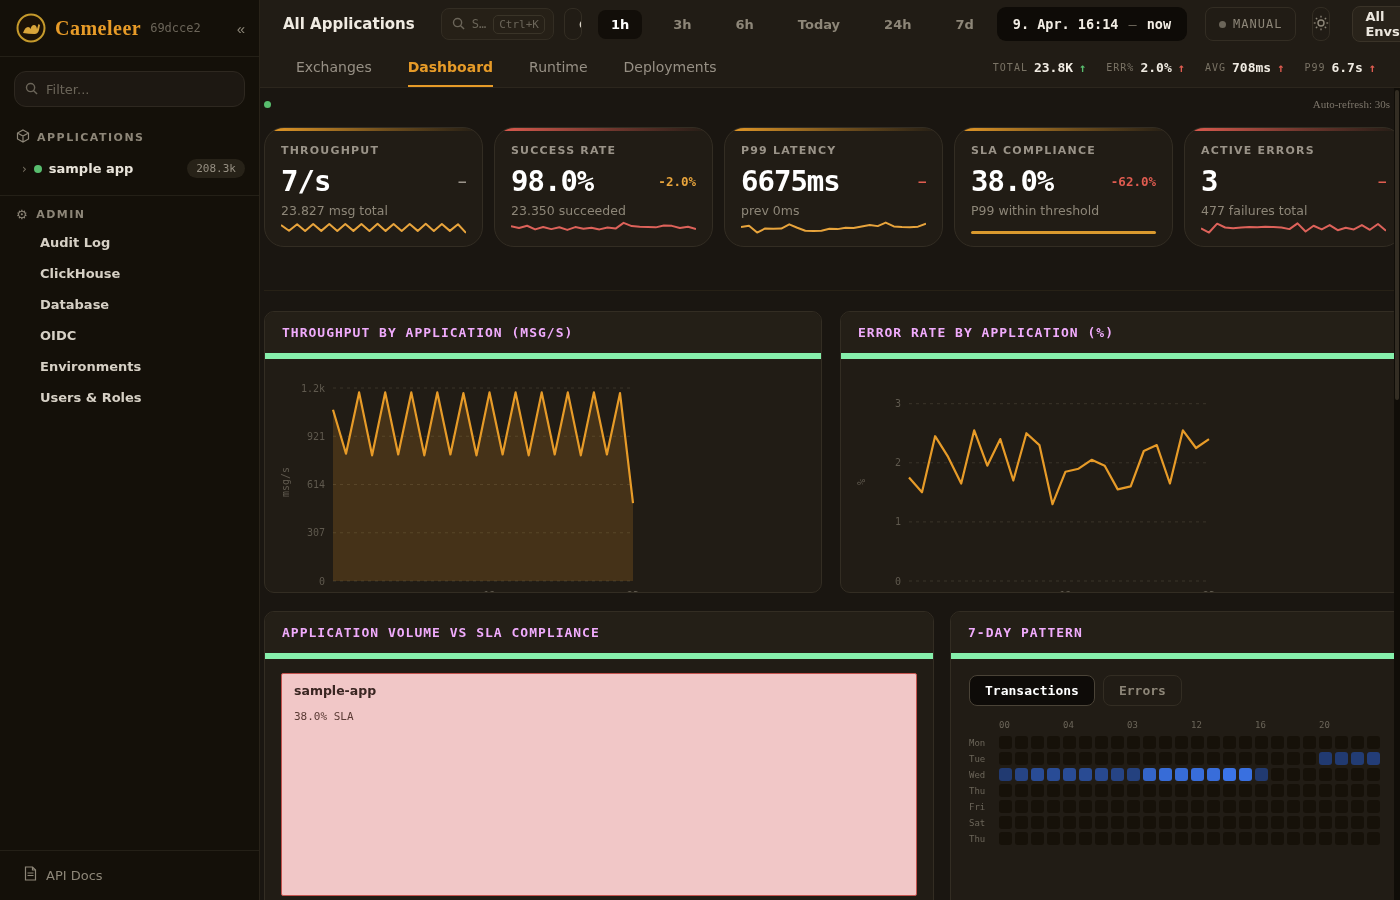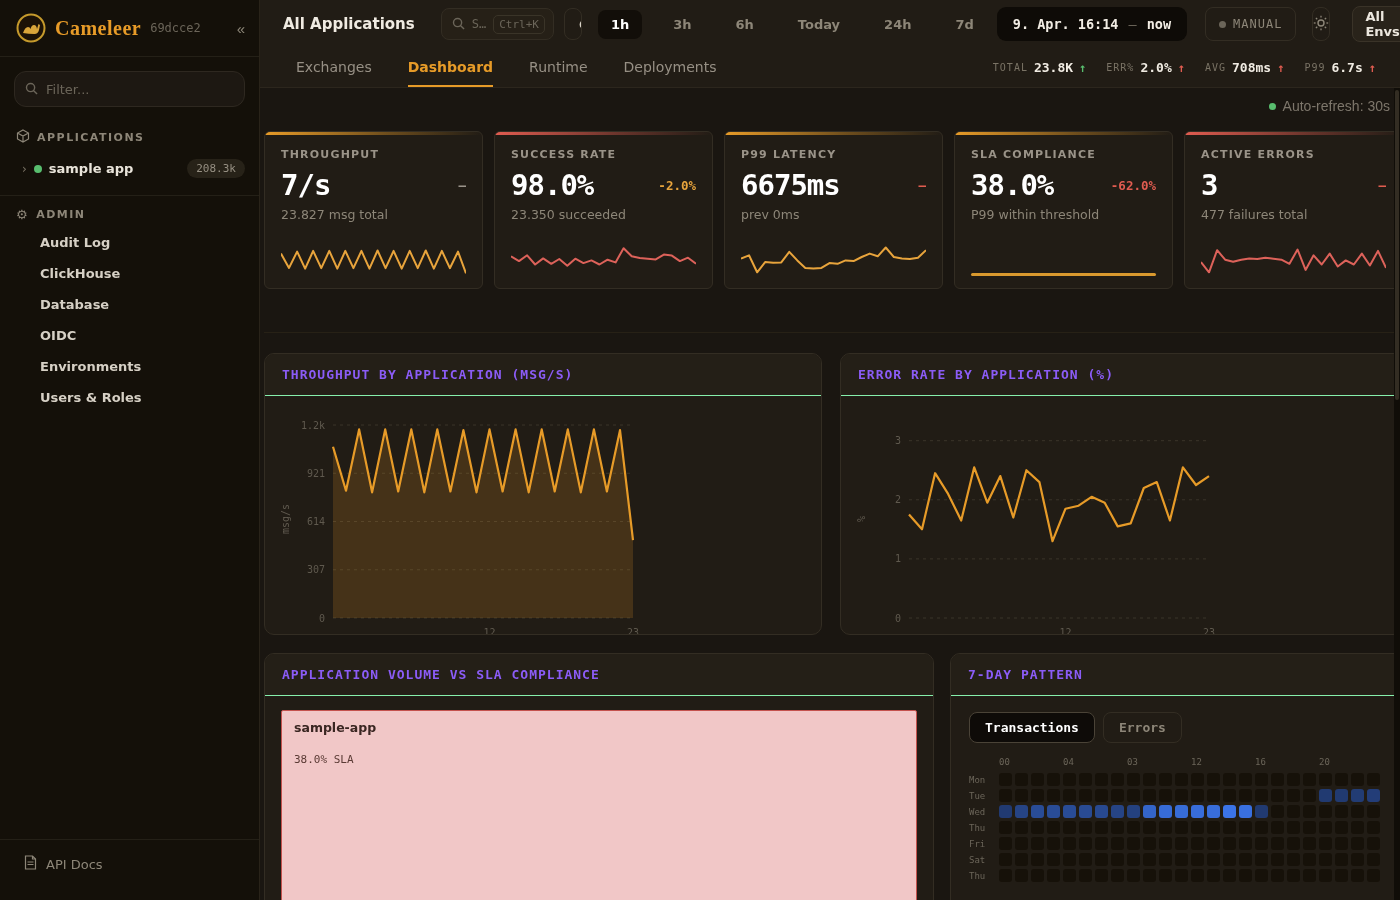--- a/index.html
+++ b/index.html
@@ -19,21 +19,21 @@
   .filter-wrap input::placeholder { color:#6b6559; }
   .sb-section { display:flex; align-items:center; gap:7px; padding:12px 16px 6px; color:#8d8678; font-size:11px; font-weight:700; letter-spacing:1.5px; }
   .sb-section .glyph { font-size:13px; line-height:1; color:#8d8678; }
   .app-item { display:flex; align-items:center; gap:7px; padding:7px 14px 7px 22px; cursor:pointer; }
   .app-item .chev { color:#7a7365; font-size:12px; }
   .dot { width:8px; height:8px; border-radius:50%; background:#58bd6e; }
   .app-item .lbl { font-size:13px; color:#e9e4da; font-weight:600; }
   .app-item .badge { margin-left:auto; font-family:"DejaVu Sans Mono", monospace; font-size:11px; color:#968f82; background:#272218; border-radius:10px; padding:3px 9px; }
   .sb-divider { border-top:1px solid #242017; margin:10px 0 0; }
   .admin-item { display:block; padding:8px 16px 8px 40px; font-size:13px; font-weight:600; color:#d6d0c5; cursor:pointer; }
-  .sb-footer { position:absolute; left:0; right:0; bottom:11px; border-top:1px solid #242017; }
+  .sb-footer { position:absolute; left:0; right:0; bottom:0; border-top:1px solid #242017; }
   .api-docs { display:flex; align-items:center; gap:9px; padding:15px 16px 16px 24px; color:#8d8678; font-size:13px; cursor:pointer; }
 
   
   .main { flex:1; display:flex; flex-direction:column; min-width:0; }
   .topbar { height:48px; flex:0 0 48px; background:#211c15; display:flex; align-items:center; gap:10px; padding:0 12px 0 23px; }
   .tb-title { font-size:15px; font-weight:700; color:#f0ebe2; margin-right:16px; white-space:nowrap; }
   .tb-search { display:flex; align-items:center; gap:7px; background:#262017; border:1px solid #332d23; border-radius:8px; height:32px; padding:0 8px 0 10px; width:118px; cursor:text; }
   .tb-search .ph { color:#6b6559; font-family:"DejaVu Sans Mono", monospace; font-size:12px; }
   .tb-search kbd { font-family:"DejaVu Sans Mono", monospace; font-size:11px; color:#6b6559; border:1px solid #3a3428; border-radius:5px; padding:2px 5px; }
   .status-pill { display:flex; align-items:center; gap:6px; border:1px solid #332d23; border-radius:8px; height:32px; padding:0 8px; color:#d8d2c7; font-size:13px; font-weight:600; cursor:pointer; overflow:hidden; max-width:34px; }
@@ -53,50 +53,50 @@
   .tabs { display:flex; gap:36px; }
   .tab { display:flex; align-items:center; color:#97908? ; color:#979085; font-size:14px; cursor:pointer; border-bottom:2px solid transparent; }
   .tab.active { color:#e79b28; font-weight:600; border-bottom-color:#e79b28; }
   .tb-stats { margin-left:auto; display:flex; align-items:center; gap:20px; padding-right:10px; }
   .stat { display:flex; align-items:center; gap:6px; font-family:"DejaVu Sans Mono", monospace; }
   .stat .s-lbl { font-size:10px; color:#7a7365; letter-spacing:1px; }
   .stat .s-val { font-size:13px; font-weight:bold; color:#f0ebe2; }
   .stat .s-arr { font-size:12px; font-weight:bold; }
 
   .content { position:relative; flex:1; background:#1a1611; overflow:hidden; padding:0 0 0 4px; }
-  .autorefresh { display:flex; justify-content:flex-end; align-items:center; gap:7px; padding:10px 10px 0 0; font-family:Liberation Sans, sans-serif; font-size:14px; color:#7d766b; }
+  .autorefresh { display:flex; justify-content:space-between; align-items:center; gap:7px; padding:10px 10px 0 0; font-family:Liberation Serif, serif; font-size:11px; color:#7d766b; }
 
   
   .kpi-row { display:flex; gap:11px; margin-top:17px; width:1160px; }
-  .kpi-card { position:relative; flex:0 0 219px; height:158px; background:#211c15; border:1px solid #332d23; border-radius:6px; overflow:hidden; display:flex; flex-direction:column; padding:16px 16px 12px; }
+  .kpi-card { position:relative; flex:0 0 219px; height:120px; background:#211c15; border:1px solid #332d23; border-radius:20px; overflow:hidden; display:flex; flex-direction:column; padding:16px 16px 12px; }
   .kpi-accent { position:absolute; top:0; left:0; right:0; height:3px; }
   .kpi-label { font-size:11px; font-weight:700; letter-spacing:1.2px; color:#9a9388; }
   .kpi-valrow { display:flex; align-items:center; margin-top:7px; }
   .kpi-value { font-family:"DejaVu Sans Mono", monospace; font-weight:bold; font-size:29px; color:#ffffff; letter-spacing:-1px; }
   .kpi-delta { margin-left:auto; font-family:"DejaVu Sans Mono", monospace; font-size:12.5px; font-weight:bold; }
   .kpi-sub { margin-top:5px; font-size:12.5px; color:#8d8678; }
   .kpi-spark { margin-top:auto; width:100%; height:40px; }
   .kpi-bar { margin-top:auto; height:3px; border-radius:2px; width:100%; }
 
   .divider-h { border-top:1px solid #272116; margin-top:43px; }
 
   .row2 { display:flex; gap:18px; margin-top:20px; width:1160px; }
   .row3 { display:flex; gap:16px; margin-top:18px; width:1160px; }
   .panel { background:#211c15; border:1px solid #332d23; border-radius:10px; overflow:hidden; display:flex; flex-direction:column; }
-  .panel-head { padding:13px 17px; font-family:"DejaVu Sans Mono", monospace; font-weight:bold; font-size:13px; letter-spacing:1px; color:#8b5cf6; background:#241f17; border-bottom:1px solid #86efac; }
+  .panel-head { padding:13px 17px; font-family:"DejaVu Sans Mono", monospace; font-weight:bold; font-size:13px; letter-spacing:1px; color:#f0abfc; background:#241f17; border-bottom:6px solid #86efac; }
   .p-throughput { width:558px; height:282px; }
   .p-error { width:563px; height:282px; }
   .p-sla { width:670px; height:300px; }
   .p-pattern { width:455px; height:300px; }
   .panel-body { flex:1; padding:8px 10px; }
 
   
   .treemap { margin:14px 16px; height:226px; background:#f1c7c7; border:1.5px solid #c4524e; border-radius:2px; padding:9px 12px; cursor:pointer; }
   .tm-name { font-size:12.5px; font-weight:700; color:#3a2622; }
-  .tm-sla { font-size:11px; color:#5a3a34; font-family:"DejaVu Sans Mono", monospace; margin-top:18px; }
+  .tm-sla { font-size:11px; color:#5a3a34; font-family:"DejaVu Sans Mono", monospace; margin-top:12px; }
 
   
   .toggle-row { display:flex; gap:8px; margin:16px 0 14px 18px; }
   .toggle-btn { font-family:"DejaVu Sans Mono", monospace; font-size:13px; font-weight:bold; padding:7px 15px; border-radius:8px; cursor:pointer; border:1px solid #332d23; background:none; color:#8d8678; }
   .toggle-btn.active { background:#0e0b08; border-color:#4a4337; color:#fff; }
   .heatmap { margin-left:18px; font-family:"DejaVu Sans Mono", monospace; }
   .hm-row { display:flex; align-items:center; margin-bottom:3px; }
   .hm-daylbl { width:30px; flex:0 0 30px; font-size:9px; color:#6b6559; }
   .hm-cell { width:13px; height:13px; flex:0 0 13px; margin-right:3px; border-radius:3px; }
   .hm-hourlbl { width:13px; flex:0 0 13px; margin-right:3px; font-size:9px; color:#6b6559; overflow:visible; white-space:nowrap; height:13px; }

